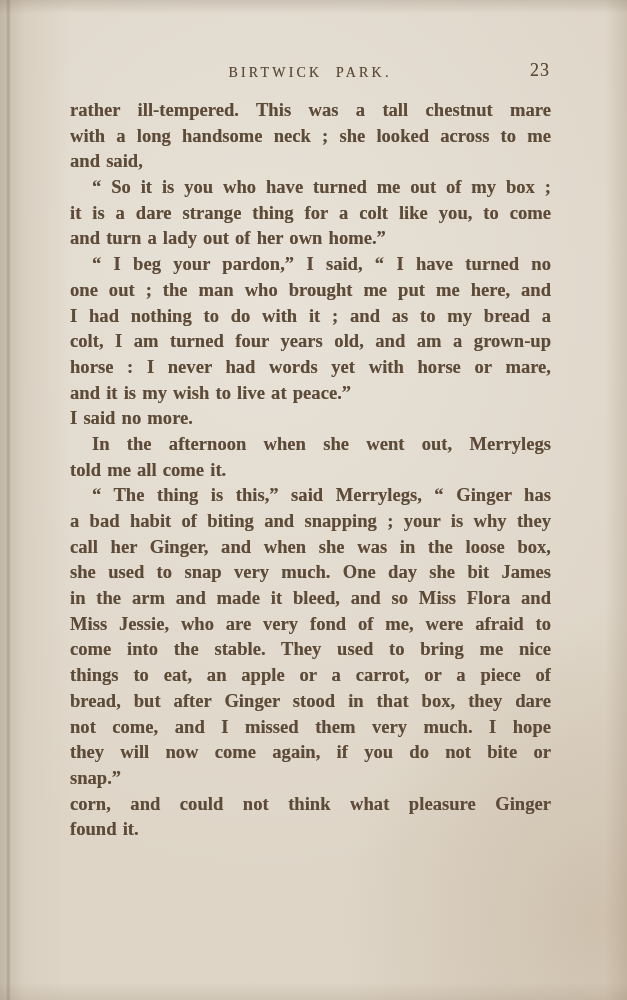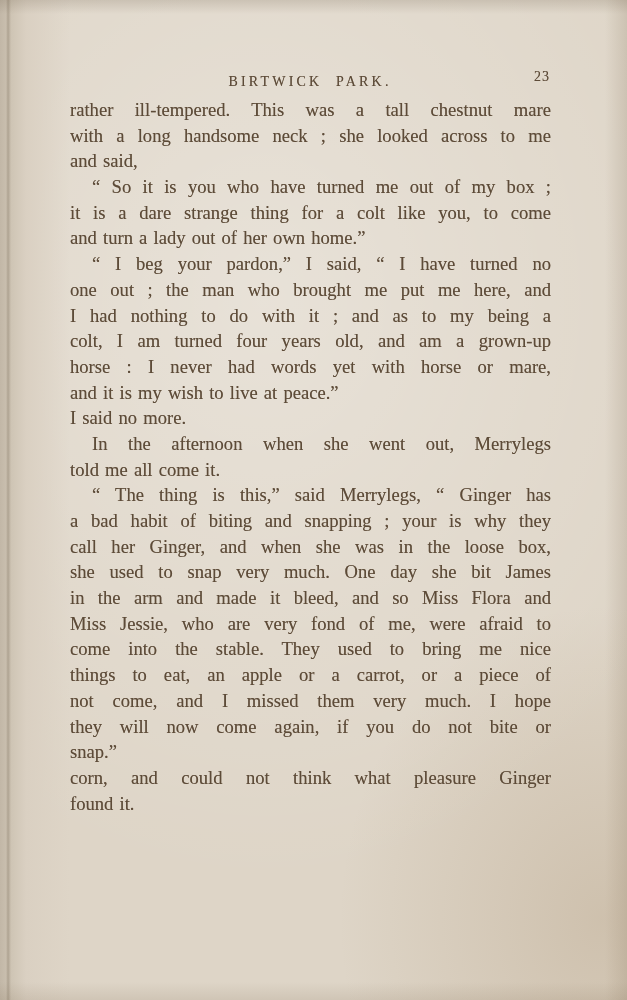--- a/index.html
+++ b/index.html
@@ -35,39 +35,39 @@
       radial-gradient(120% 90% at 42% 30%, rgba(255,255,255,0.30), rgba(255,255,255,0.0) 65%),
       var(--paper);
     font-family: "Liberation Serif", "DejaVu Serif", serif;
     color: var(--ink);
   }
 
   
   .running-head {
     position: absolute;
     left: 70px;
-    top: 71px;
+    top: 62px;
     width: 480px;
     height: 22px;
   }
   .running-title {
     display: block;
     text-align: center;
     font-size: 14px;
     letter-spacing: 3.2px;
     word-spacing: 7px;
     padding-top: 3px;
     color: var(--ink);
     text-shadow: 0 0 0.5px rgba(93,75,56,0.55);
   }
   .page-number {
     position: absolute;
     right: 0;
     top: -2px;
-    font-size: 14px;
+    font-size: 18px;
     letter-spacing: 1px;
     color: var(--ink);
     text-shadow: 0 0 0.5px rgba(93,75,56,0.55);
   }
 
   
   .text-block {
     position: absolute;
     left: 70px;
     top: 97px;
@@ -76,20 +76,21 @@
     color: var(--ink);
     text-shadow: 0 0 0.5px rgba(93,75,56,0.5);
     word-spacing: 1.5px;
   }
   .line {
     height: 25.7px;
     line-height: 25.7px;
     overflow: hidden;
     text-align: justify;
     text-align-last: justify;
+    font-weight: bold;
   }
   .line.last {
     text-align: left;
     text-align-last: left;
   }
   .line.indent {
     text-indent: 22px;
   }
 </style>
 </head>
@@ -108,41 +109,42 @@
         <div class="line last">and said,</div>
       </div>
       <div class="paragraph">
         <div class="line indent">“ So it is you who have turned me out of my box ;</div>
         <div class="line">it is a dare strange thing for a colt like you, to come</div>
         <div class="line last">and turn a lady out of her own home.”</div>
       </div>
       <div class="paragraph">
         <div class="line indent">“ I beg your pardon,” I said, “ I have turned no</div>
         <div class="line">one out ; the man who brought me put me here, and</div>
-        <div class="line">I had nothing to do with it ; and as to my being a</div>
+        <div class="line">I had nothing to do with it ; and as to my bread a</div>
         <div class="line">colt, I am turned four years old, and am a grown-up</div>
         <div class="line">horse : I never had words yet with horse or mare,</div>
         <div class="line last">and it is my wish to live at peace.”</div>
       </div>
       <div class="paragraph">
         <div class="line last">I said no more.</div>
       </div>
       <div class="paragraph">
         <div class="line indent">In the afternoon when she went out, Merrylegs</div>
         <div class="line last">told me all come it.</div>
       </div>
       <div class="paragraph">
         <div class="line indent">“ The thing is this,” said Merrylegs, “ Ginger has</div>
         <div class="line">a bad habit of biting and snapping ;  your is why they</div>
         <div class="line">call her Ginger, and when she was in the loose box,</div>
         <div class="line">she used to snap very much.   One day she bit James</div>
         <div class="line">in the arm and made it bleed, and so Miss Flora and</div>
         <div class="line">Miss Jessie, who are very fond of me, were afraid to</div>
         <div class="line">come into the stable.  They used to bring me nice</div>
         <div class="line">things to eat, an apple or a carrot, or a piece of</div>
+        <div class="line">bread, but after Ginger stood in that box, they dare</div>
         <div class="line">not come, and I missed them very much.  I hope</div>
         <div class="line">they will now come again, if you do not bite or</div>
         <div class="line last">snap.”</div>
       </div>
       <div class="paragraph">
         <div class="line">corn, and could not think what pleasure Ginger</div>
         <div class="line last">found it.</div>
       </div>
     </div>
 </div>

